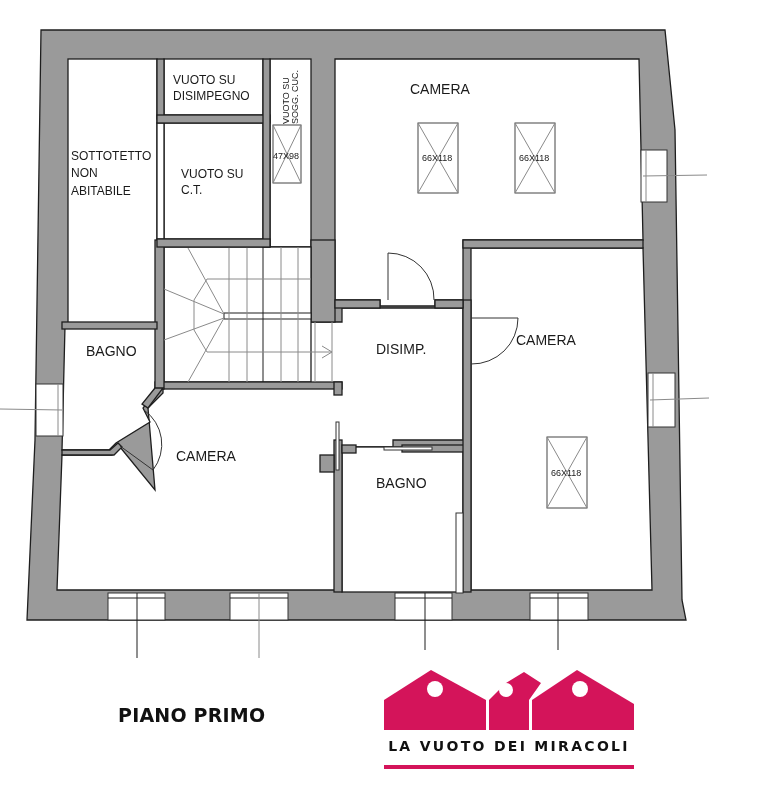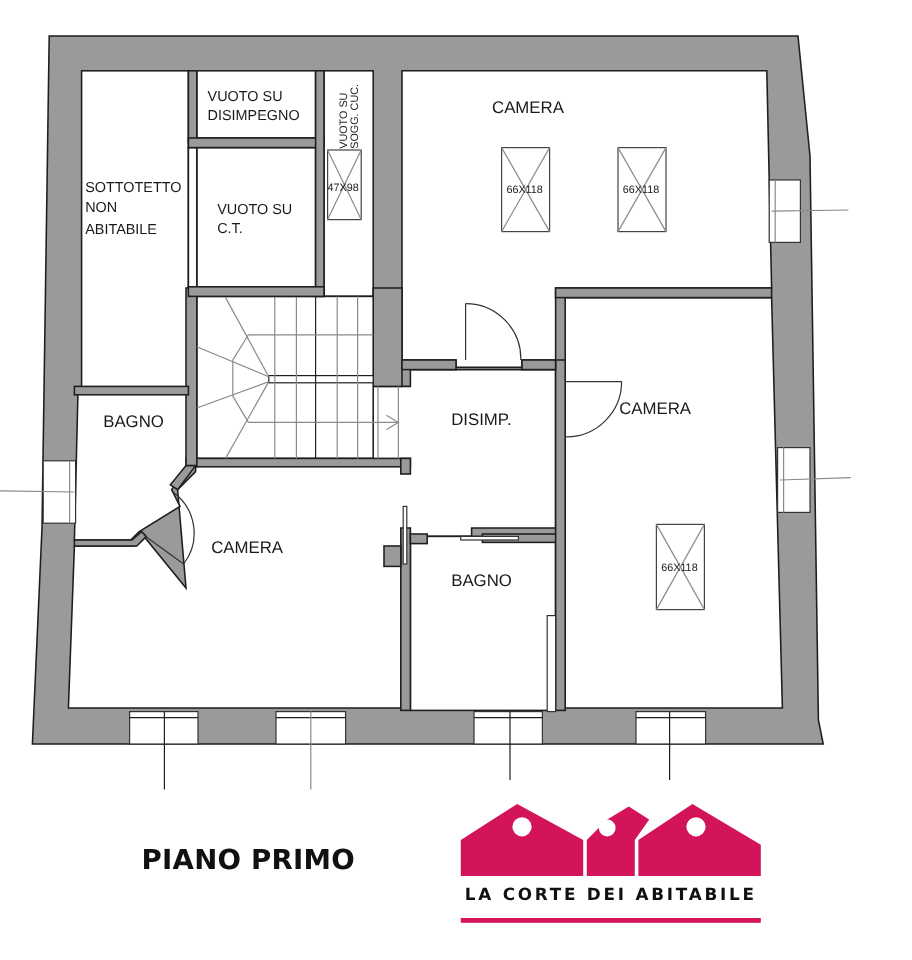--- a/index.html
+++ b/index.html
@@ -7,21 +7,21 @@
   #plan { position: absolute; left: 0; top: 0; width: 760px; height: 800px; }
   .wall { fill: #9a9a9a; stroke: #1e1e1e; stroke-width: 1.3; }
   .room { fill: #ffffff; stroke: #1e1e1e; stroke-width: 1.3; }
   .thin { stroke: #1e1e1e; stroke-width: 1; fill: none; }
   .grey { stroke: #8a8a8a; stroke-width: 1; fill: none; }
   .door { stroke: #333; stroke-width: 1; fill: none; }
   .glass { fill: #ffffff; stroke: #333; stroke-width: 1; }
   .lbl { font-family: "Liberation Sans", sans-serif; font-size: 14px; fill: #1a1a1a; }
   .lbl-s { font-family: "Liberation Sans", sans-serif; font-size: 12px; fill: #1a1a1a; }
   .dim { font-family: "Liberation Sans", sans-serif; font-size: 9px; fill: #1a1a1a; }
-  .piano { position: absolute; left: 118px; top: 704px; font-family: "DejaVu Sans", sans-serif; font-weight: bold; font-size: 23px; color: #111; letter-spacing: 0.2px; }
+  .piano { position: absolute; left: 118px; top: 704px; font-family: "DejaVu Sans", sans-serif; font-weight: bold; font-size: 19px; color: #111; letter-spacing: 0.2px; }
   .logo-text { position: absolute; left: 384px; top: 738px; width: 250px; text-align: center; font-family: "DejaVu Sans", sans-serif; font-weight: bold; font-size: 14px; letter-spacing: 2.3px; color: #111; white-space: nowrap; }
   .logo-bar { position: absolute; left: 384px; top: 765px; width: 250px; height: 4px; background: #d4145a; }
 </style>
 </head>
 <body>
 
 <svg id="plan" viewBox="0 0 760 800">
 
   <path class="wall" d="M41,30 L665,30 L675,130 L682,600 L686,620 L27,620 L35,440 L41,30 Z"></path>
 
@@ -179,14 +179,14 @@
     <path d="M384,700 L431,670 L486,700 L486,730 L384,730 Z" fill="#d4145a"></path>
     <path d="M489,700 L506,683 L524,672 L541,683 L529,700 L529,730 L489,730 Z" fill="#d4145a"></path>
     <path d="M532,700 L577,670 L634,704 L634,730 L532,730 Z" fill="#d4145a"></path>
     <circle cx="435" cy="689" r="8" fill="#fff"></circle>
     <circle cx="506" cy="690" r="7" fill="#fff"></circle>
     <circle cx="580" cy="689" r="8" fill="#fff"></circle>
   </g>
 </svg>
 
 <div class="piano">PIANO PRIMO</div>
-<div class="logo-text">LA CORTE DEI ABITABILE</div>
+<div class="logo-text">LA VUOTO DEI MIRACOLI</div>
 <div class="logo-bar"></div>
 
 </body></html>

